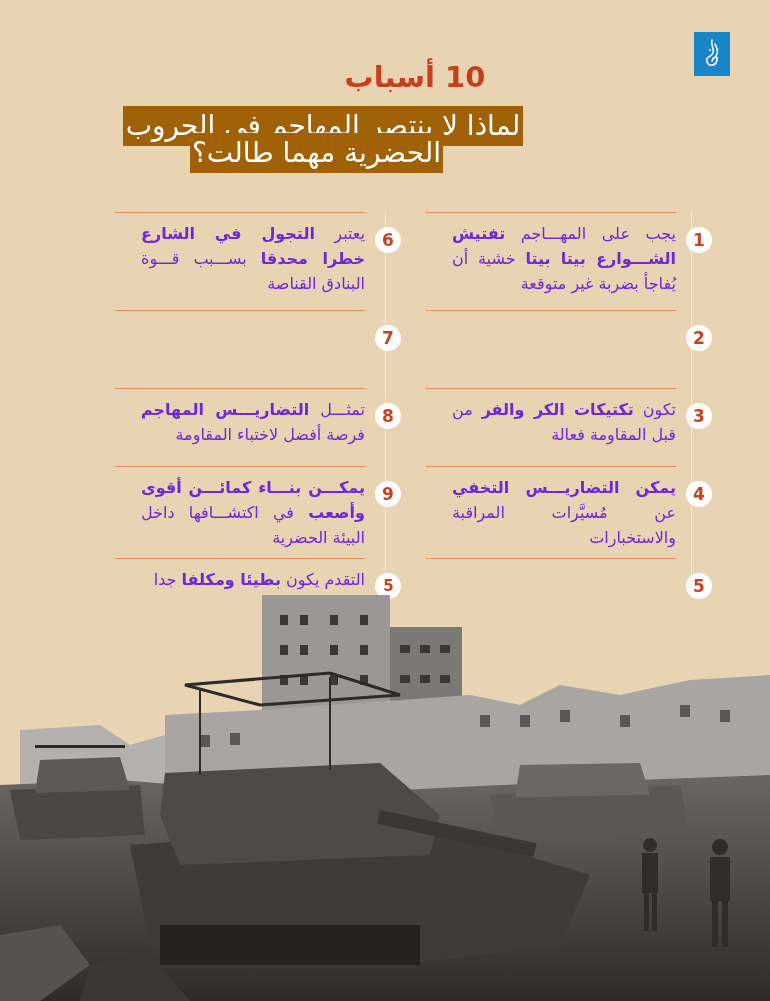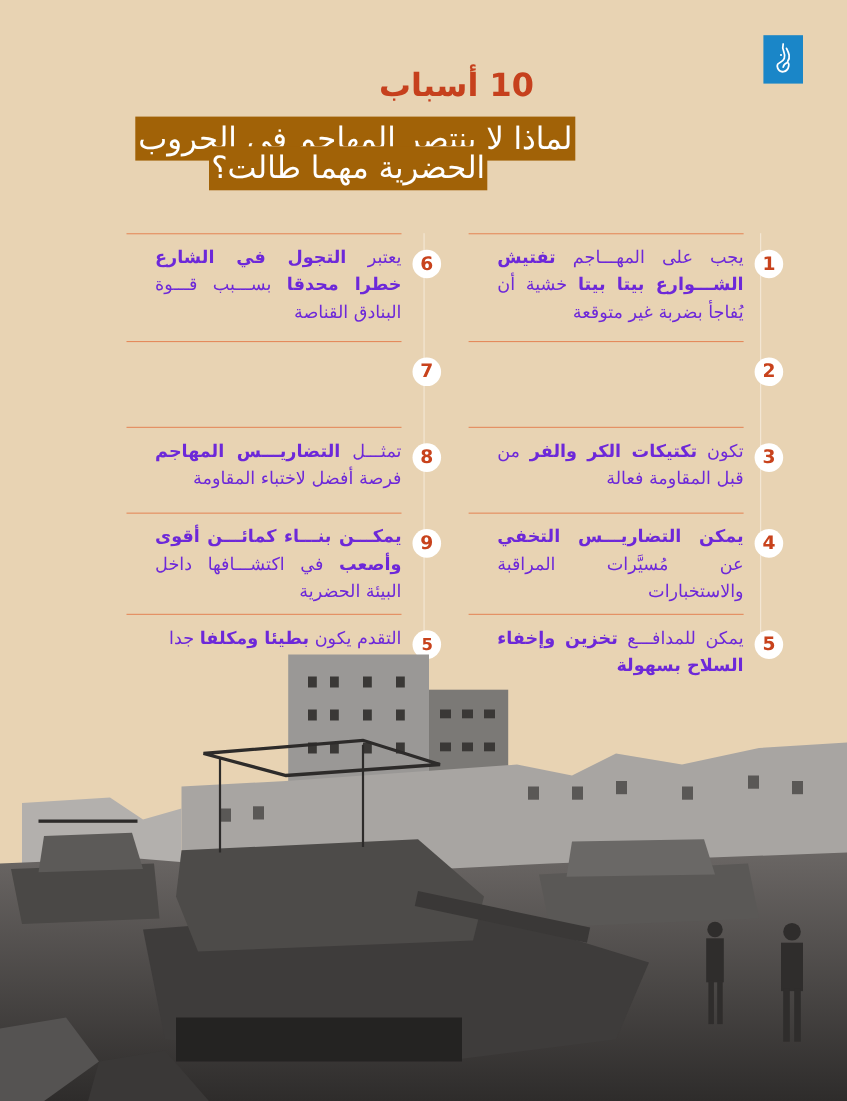--- a/index.html
+++ b/index.html
@@ -89,21 +89,20 @@
   <div class="item" style="height:78px">
     <div class="badge">3</div>
     <div class="item-text"><span>تكون </span><b>تكتيكات الكر والفر</b><span> من قبل المقاومة فعالة</span></div>
   </div>
   <div class="item" style="height:92px">
     <div class="badge">4</div>
     <div class="item-text"><b>يمكن التضاريـــس التخفي</b><span> عن مُسيَّرات المراقبة والاستخبارات</span></div>
   </div>
   <div class="item" style="height:70px">
     <div class="badge">5</div>
-    <div class="item-text"><span>يمكن للمدافـــع </span><b>تخزين وإخفاء السلاح بسهولة</b></div>
   </div>
 </div>
 
 <div class="col col-left">
   <div class="item" style="height:98px">
     <div class="badge">6</div>
     <div class="item-text"><span>يعتبر </span><b>التجول في الشارع خطرا محدقا</b><span> بســـبب قـــوة البنادق القناصة</span></div>
   </div>
   <div class="item" style="height:78px">
     <div class="badge">7</div>

